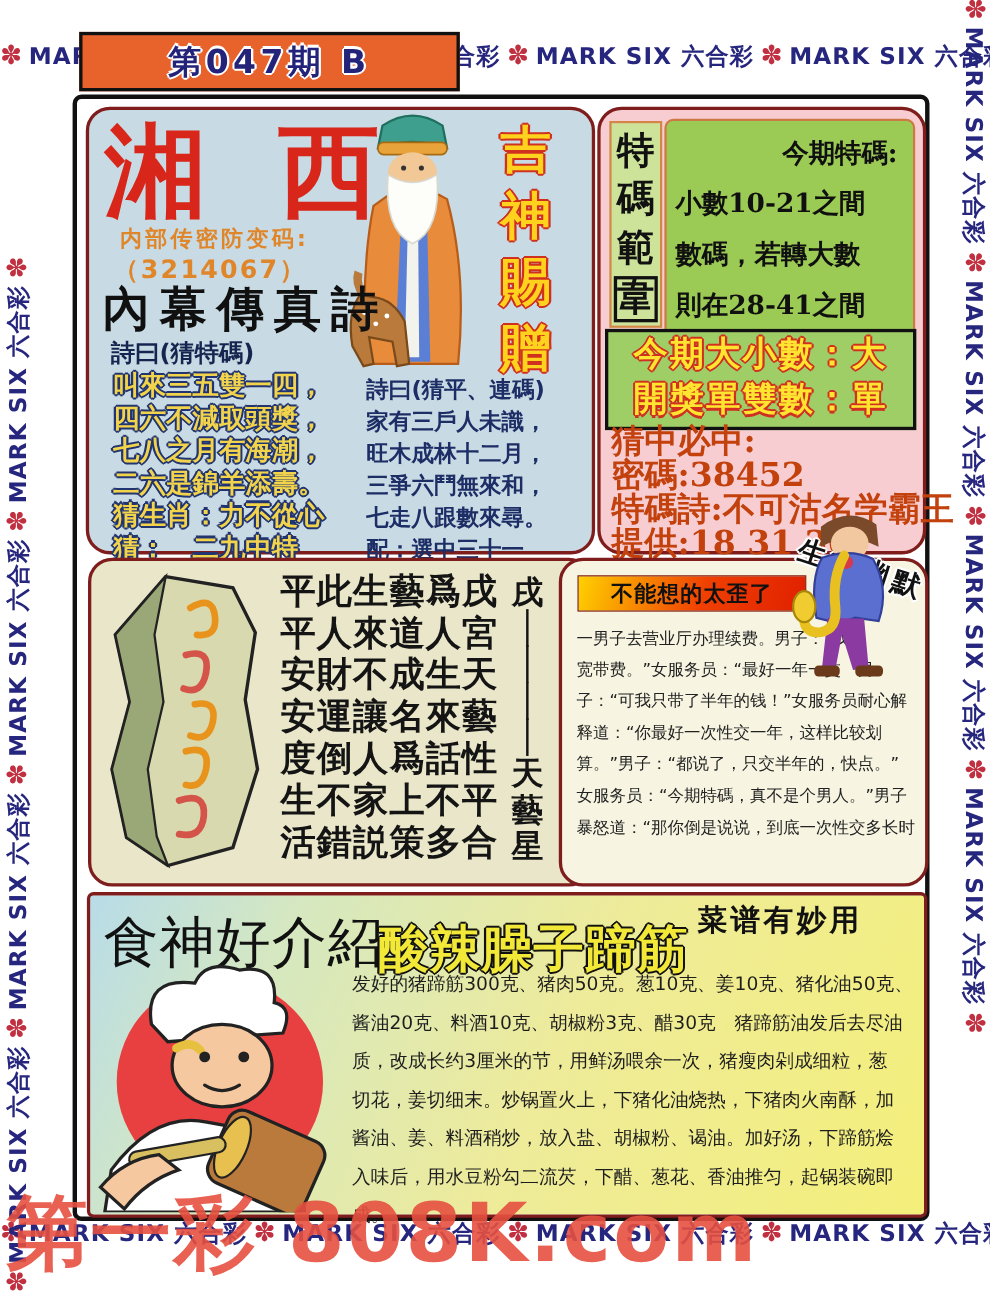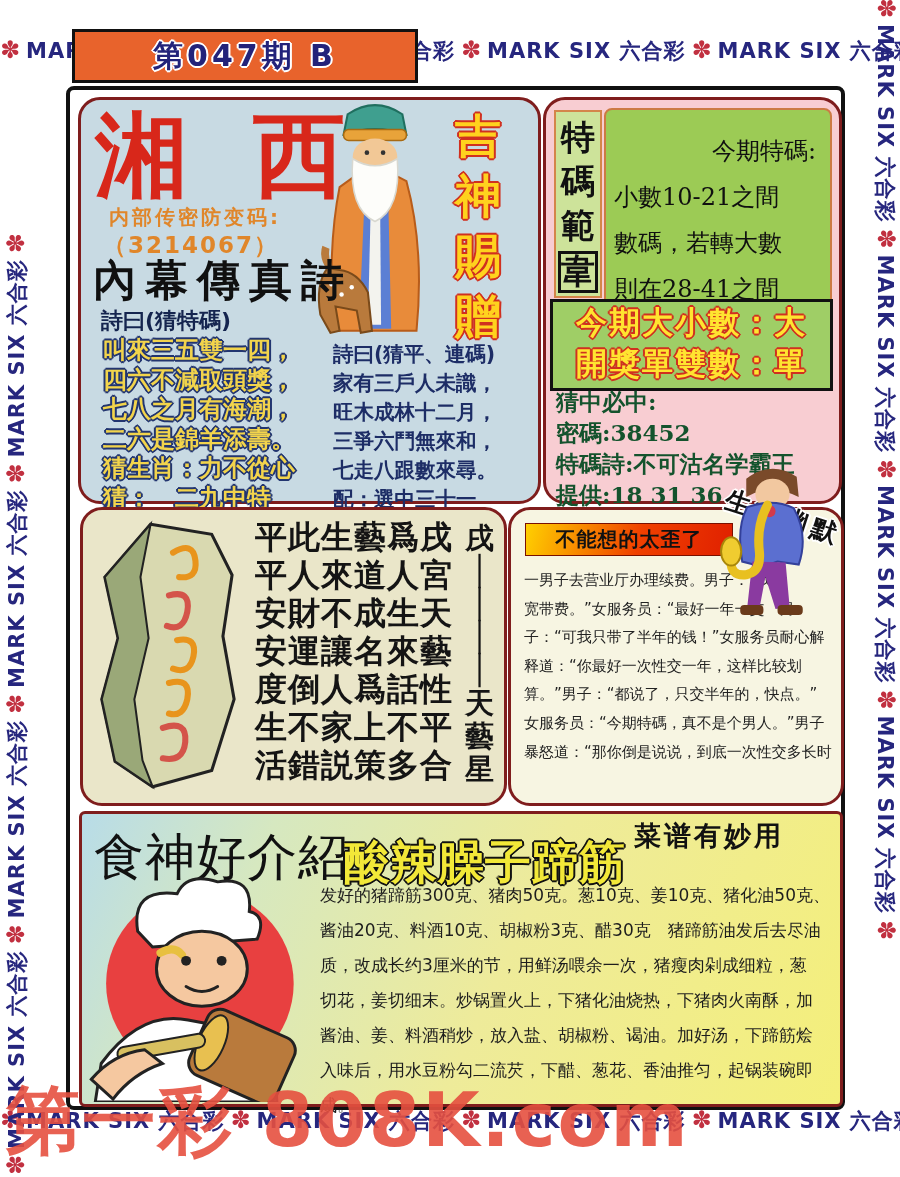--- a/index.html
+++ b/index.html
@@ -54,32 +54,32 @@
   .gch{font-family:"DejaVu Serif",serif;font-size:46px;font-weight:900;color:#ffd21e;
        line-height:60px;text-align:center;}
 
   
   #pink-box{left:543px;top:97px;width:293px;height:401px;background:#f8cdd2;}
   #vlabel{left:8px;top:10px;width:44px;background:#cde39a;border:2px solid #d4854a;
           display:flex;flex-direction:column;align-items:center;padding:3px 0;}
   .vch{font-size:34px;font-weight:900;color:#111;line-height:44px;font-family:"DejaVu Serif",serif;}
   .vch:last-child{border:3px solid #111;line-height:1.05;margin-top:4px;}
   #range-box{left:58px;top:8px;width:224px;height:190px;background:#9ccb55;border:2px solid #cc7a44;
-             border-radius:8px;font-family:"DejaVu Serif",serif;font-size:24px;font-weight:400;
-             color:#101010;line-height:46px;padding-top:18px;}
+             border-radius:8px;font-family:"DejaVu Serif",serif;font-size:24px;font-weight:700;
+             color:#101010;line-height:46px;padding-top:6px;}
   #range-box div{padding-left:8px;white-space:nowrap;}
   #range-box div:first-child{text-align:right;padding-right:14px;}
   #bs-box{left:4px;top:199px;width:277px;height:86px;background:#9fce66;border:3px solid #111;
           text-align:center;font-weight:900;font-size:31px;letter-spacing:2px;color:#ffe430;line-height:41px;}
-  #mw-lines{left:10px;top:286px;font-family:"DejaVu Serif",serif;font-size:23px;font-weight:900;
-            color:#14532d;line-height:31px;}
+  #mw-lines{left:10px;top:286px;font-family:"DejaVu Serif",serif;font-size:30px;font-weight:900;
+            color:#c2410c;line-height:31px;}
   #mw-lines div{white-space:nowrap;}
 
   
-  #beige-box{left:80px;top:507px;width:421px;height:293px;background:#eae6c9;}
+  #beige-box{left:80px;top:507px;width:421px;height:293px;background:#eae6c9;padding-left:32px;}
   #stone-svg{left:6px;top:6px;width:164px;height:280px;}
   #stone-poem{left:172px;top:8px;font-size:32px;font-weight:900;color:#141414;line-height:38px;letter-spacing:1px;}
   #stone-poem div{white-space:nowrap;}
   #stone-side{left:382px;top:12px;display:flex;flex-direction:column;align-items:center;}
   .sch{font-size:29px;font-weight:900;color:#141414;line-height:33px;}
 
   
   #joke-box{left:508px;top:507px;width:330px;height:293px;background:#f7f5e2;}
   #joke-banner{left:14px;top:13px;width:206px;height:31px;
                background:linear-gradient(105deg,#ffd000,#f04000 55%,#e02000);

